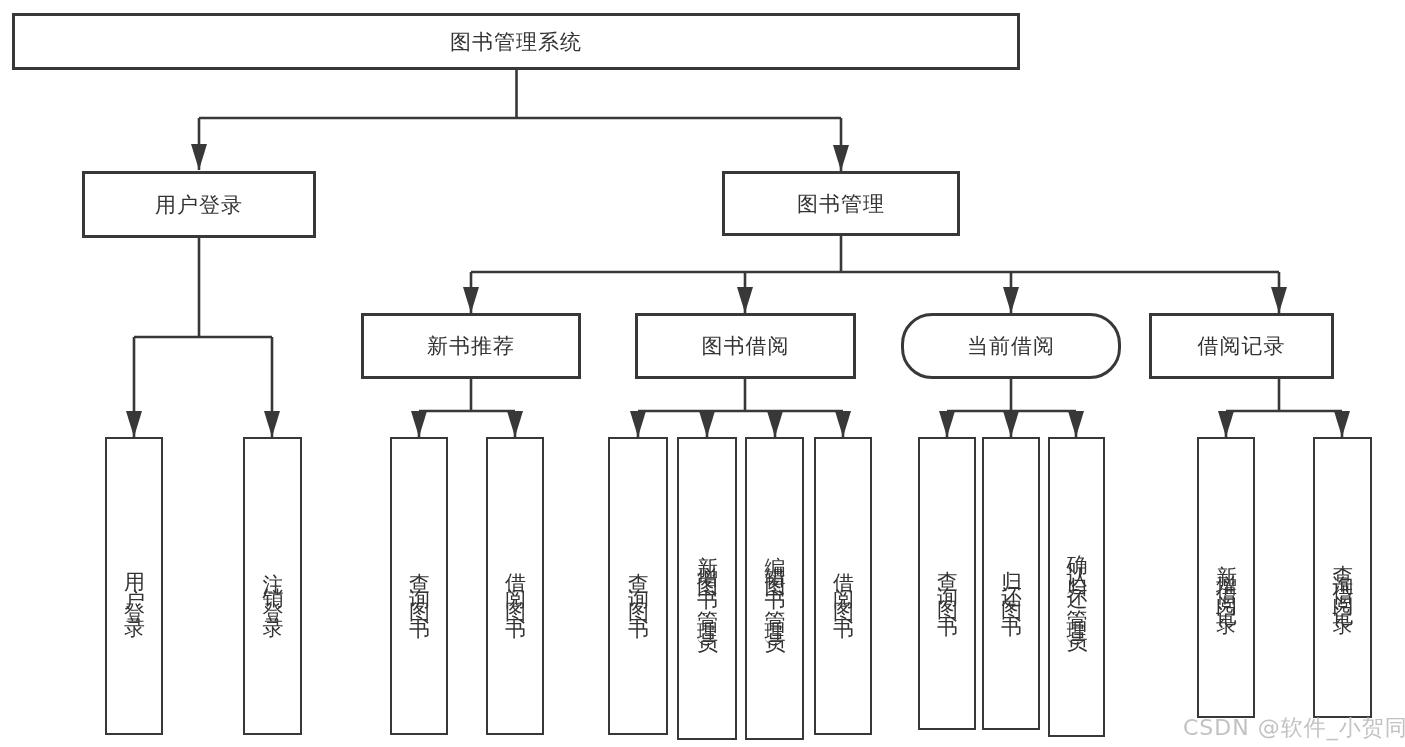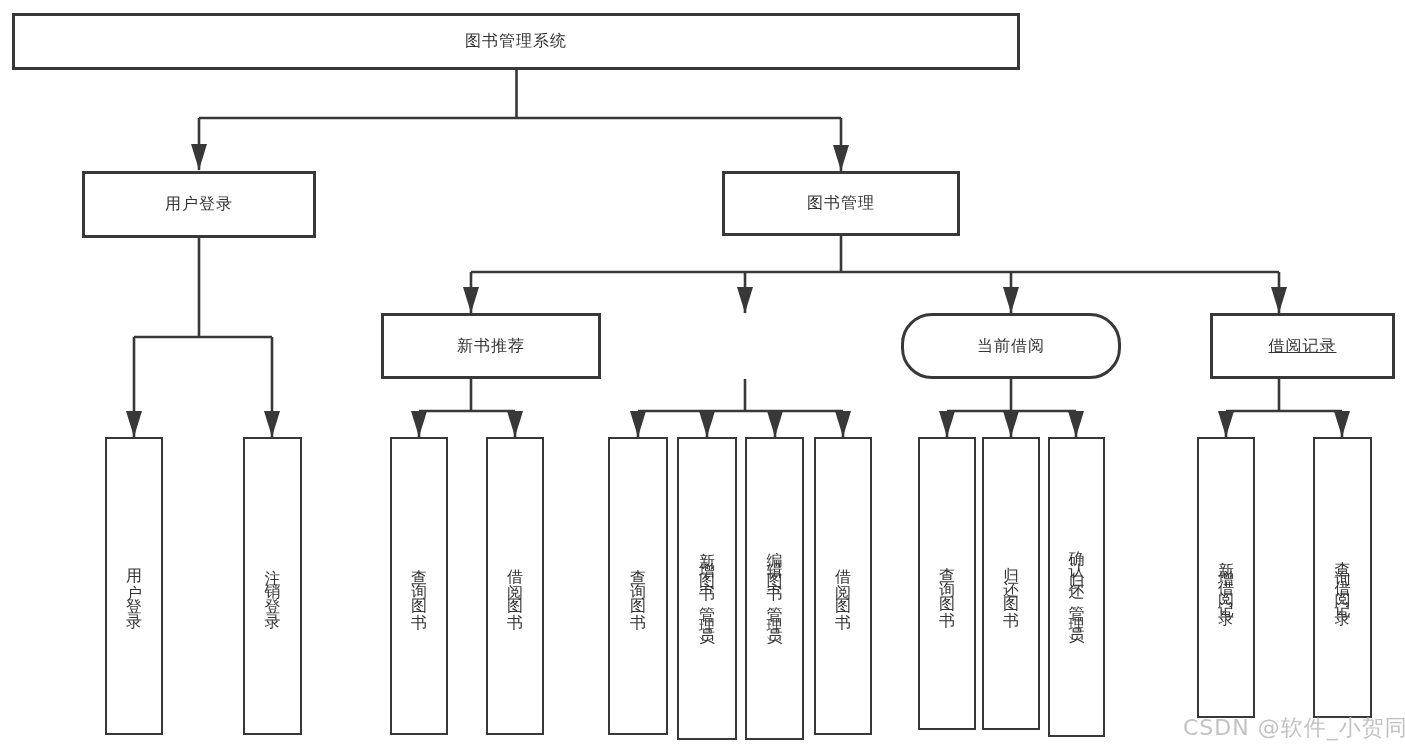--- a/index.html
+++ b/index.html
@@ -18,21 +18,21 @@
   }
   .box {
     position: absolute;
     box-sizing: border-box;
     background: #ffffff;
     border: 3px solid #383838;
     color: #333333;
     display: flex;
     align-items: center;
     justify-content: center;
-    font-size: 16px;
+    font-size: 21px;
     z-index: 2;
     letter-spacing: 1px;
   }
   .leaf {
     border-width: 2.5px;
     writing-mode: vertical-rl;
     text-orientation: mixed;
     line-height: 1;
   }
   .sp-4 { letter-spacing: 15px; }
@@ -92,23 +92,24 @@
       <polygon points="1218,411 1234,411 1226,437"></polygon>
       <polygon points="1334,411 1350,411 1342,437"></polygon>
     </g>
   </svg>
 
   <div class="box" style="left:12px; top:13px; width:1008px; height:57px;">图书管理系统</div>
 
   <div class="box" style="left:82px; top:171px; width:234px; height:67px;">用户登录</div>
   <div class="box" style="left:722px; top:171px; width:238px; height:65px;font-family:Liberation Mono, monospace;">图书管理</div>
 
-  <div class="box" style="left:361px; top:313px; width:220px; height:66px;margin-left:20px;">新书推荐</div>
+  <div class="box" style="left:361px; top:313px; width:220px; height:66px;">新书推荐</div>
+  <div class="box" style="left:635px; top:313px; width:221px; height:66px;">图书借阅</div>
   <div class="box" style="left:901px; top:313px; width:220px; height:66px;border-radius:31px;">当前借阅</div>
-  <div class="box" style="left:1210px; top:313px; width:185px; height:66px;text-decoration:underline;">借阅记录</div>
+  <div class="box" style="left:1149px; top:313px; width:185px; height:66px;">借阅记录</div>
 
   <div class="box leaf sp-4" style="left:105px; top:437px; width:58px; height:298px;">用户登录</div>
   <div class="box leaf sp-4" style="left:243px; top:437px; width:59px; height:298px;">注销登录</div>
 
   <div class="box leaf sp-4" style="left:390px; top:437px; width:58px; height:298px;">查询图书</div>
   <div class="box leaf sp-4" style="left:486px; top:437px; width:58px; height:298px;">借阅图书</div>
 
   <div class="box leaf sp-4" style="left:608px; top:437px; width:60px; height:298px;">查询图书</div>
   <div class="box leaf sp-9" style="left:677px; top:437px; width:60px; height:303px;">新增图书（管理员）</div>
   <div class="box leaf sp-9" style="left:745px; top:437px; width:59px; height:303px;">编辑图书（管理员）</div>

